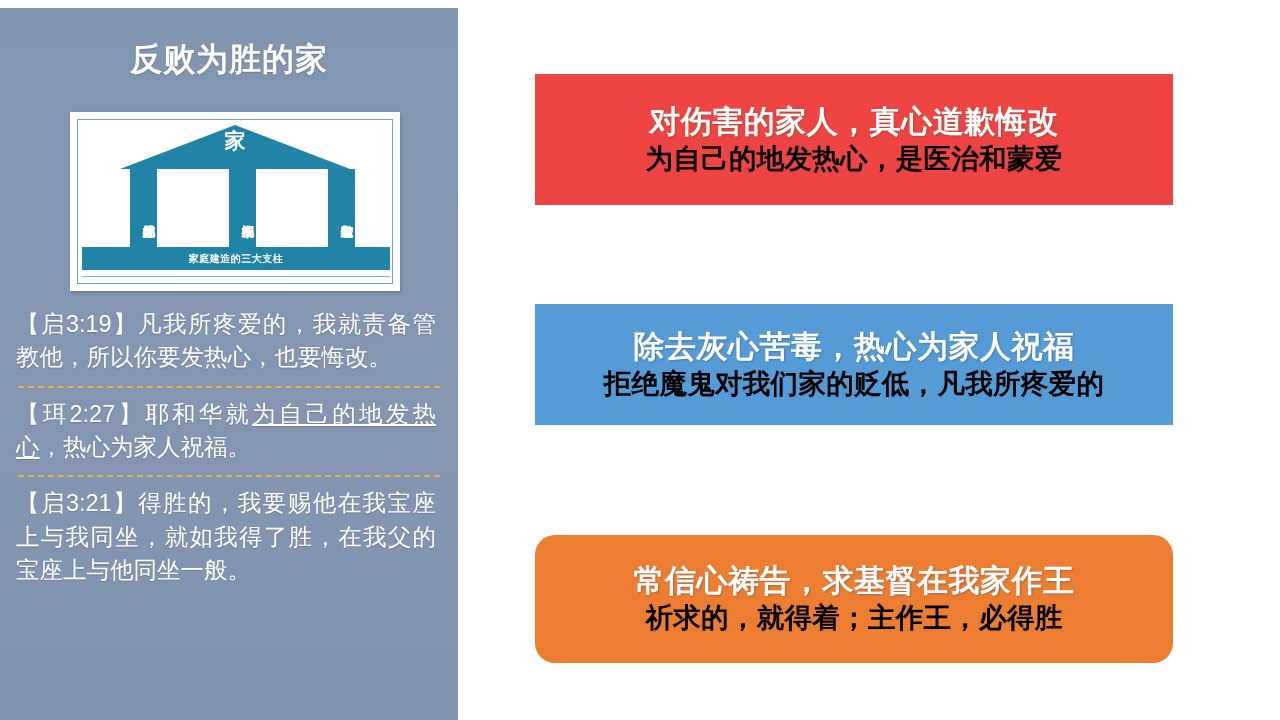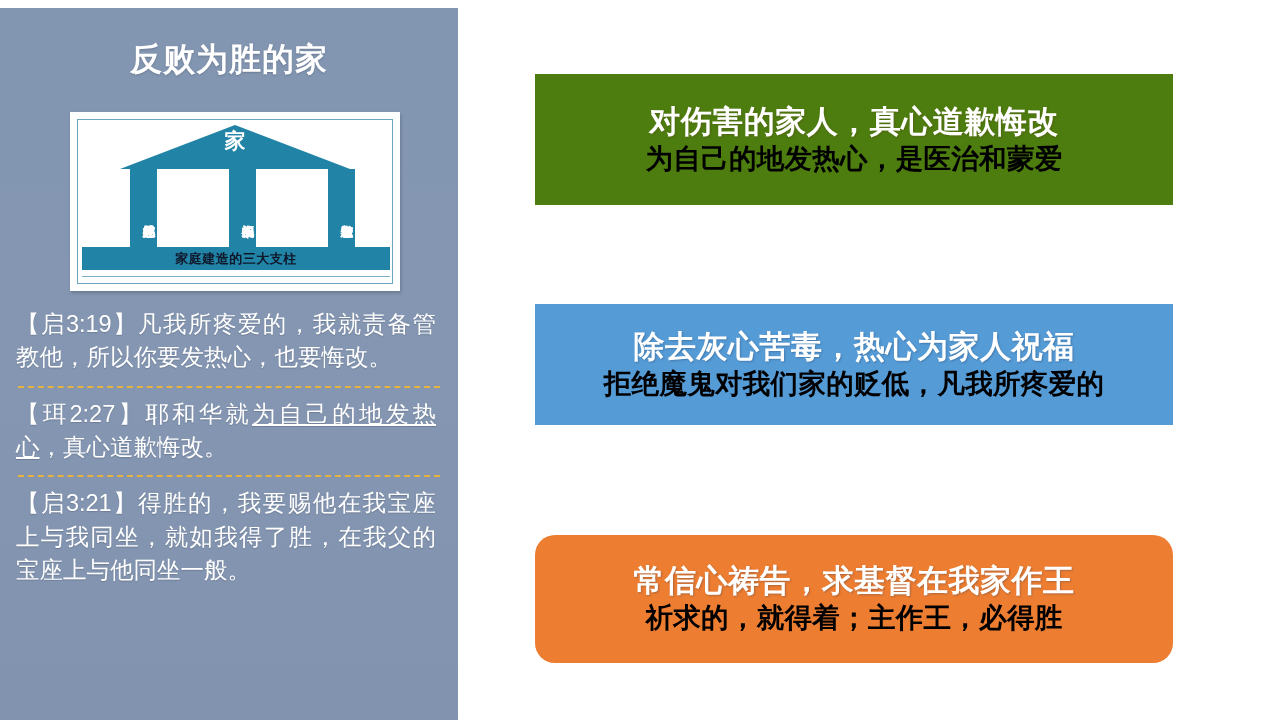--- a/index.html
+++ b/index.html
@@ -87,22 +87,22 @@
     letter-spacing: 0px;
   }
   #pillar-1 { left: 52px; }
   #pillar-2 { left: 151px; }
   #pillar-3 { left: 250px; }
   #base-bar {
     position: absolute;
     left: 4px; bottom: 13px;
     width: 308px; height: 23px;
     background: #2183a5;
-    color: #0f172a;
-    font-size: 13px;
+    color: #ffffff;
+    font-size: 10px;
     font-weight: bold;
     display: flex;
     align-items: center;
     justify-content: center;
     letter-spacing: .5px;
   }
   #base-rule {
     position: absolute;
     left: 4px; bottom: 6px;
     width: 308px; height: 1px;
@@ -135,21 +135,21 @@
   .point-box {
     position: absolute;
     left: 535px;
     width: 638px;
     display: flex;
     flex-direction: column;
     justify-content: center;
     align-items: center;
     padding: 4px 10px;
   }
-  #box-1 { top: 74px;  height: 131px; background: #4d7c0f; }
+  #box-1 { top: 74px;  height: 131px; background: #ef4444; }
   #box-2 { top: 304px; height: 121px; background: #559bd6; }
   #box-3 { top: 535px; height: 128px; background: #ed7d31; border-radius: 20px; }
 
   .headline {
     color: #ffffff;
     font-size: 31px;
     font-weight: bold;
     letter-spacing: .5px;
     line-height: 1.22;
     text-align: center;
@@ -193,21 +193,21 @@
 
     <div id="verses">
 
       <div class="verse">
         <span>【启3:19】</span><span>凡我所疼爱的，我就责备管教他，所以你要发热心，也要悔改。</span>
       </div>
 
       <div class="sep"></div>
 
       <div class="verse">
-        <span>【珥2:27】</span><span>耶和华就</span><span class="ul">为自己的地发热心</span><span>，真心道歉悔改。</span>
+        <span>【珥2:27】</span><span>耶和华就</span><span class="ul">为自己的地发热心</span><span>，热心为家人祝福。</span>
       </div>
 
       <div class="sep"></div>
 
       <div class="verse">
         <span>【启3:21】</span><span>得胜的，我要赐他在我宝座上与我同坐，就如我得了胜，在我父的宝座上与他同坐一般。</span>
       </div>
 
     </div>
   </div>

